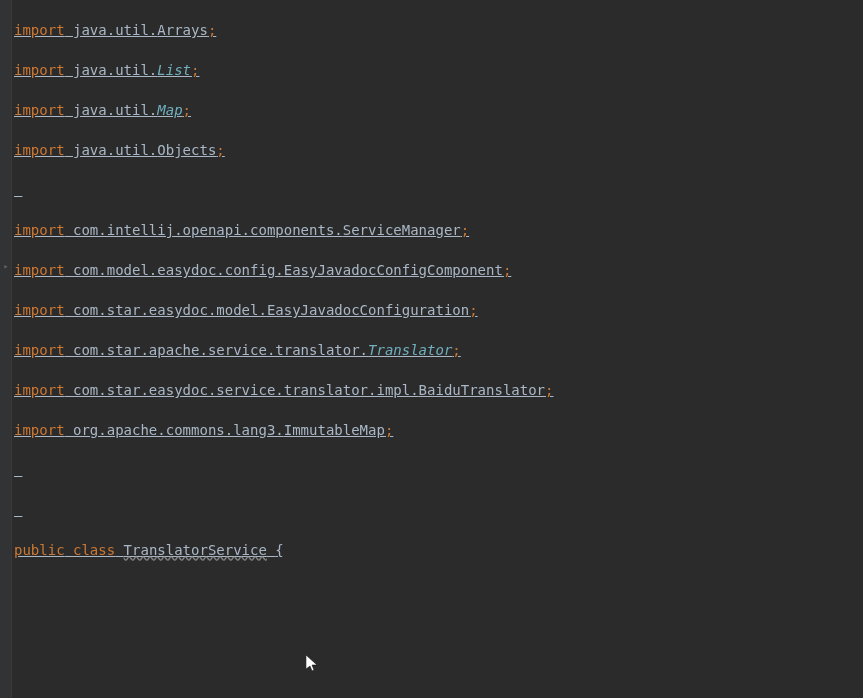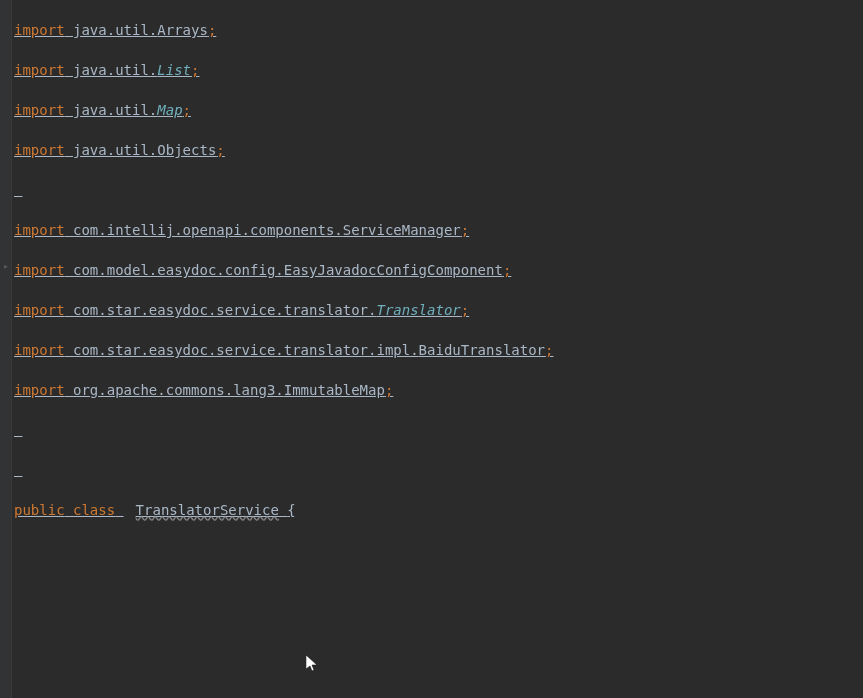--- a/index.html
+++ b/index.html
@@ -63,26 +63,27 @@
 </div>
 
 <div class="code-area">
 <div class="line"><span class="kw">import</span> <span class="pkg">java.util.</span><span class="cls">Arrays</span><span class="semi">;</span></div>
 <div class="line"><span class="kw">import</span> <span class="pkg">java.util.</span><span class="interface">List</span><span class="semi">;</span></div>
 <div class="line"><span class="kw">import</span> <span class="pkg">java.util.</span><span class="interface">Map</span><span class="semi">;</span></div>
 <div class="line"><span class="kw">import</span> <span class="pkg">java.util.</span><span class="cls">Objects</span><span class="semi">;</span></div>
 <div class="line"> </div>
 <div class="line"><span class="kw">import</span> <span class="pkg">com.intellij.openapi.components.</span><span class="cls">ServiceManager</span><span class="semi">;</span></div>
 <div class="line"><span class="kw">import</span> <span class="pkg">com.model.easydoc.config.</span><span class="cls">EasyJavadocConfigComponent</span><span class="semi">;</span></div>
-<div class="line"><span class="kw">import</span> <span class="pkg">com.star.easydoc.service.translator.</span><span class="interface">Translator</span><span class="semi">;</span></div>
+<div class="line"><span class="kw">import</span> <span class="pkg">com.star.easydoc.model.</span><span class="cls">EasyJavadocConfiguration</span><span class="semi">;</span></div>
+<div class="line"><span class="kw">import</span> <span class="pkg">com.star.apache.service.translator.</span><span class="interface">Translator</span><span class="semi">;</span></div>
 <div class="line"><span class="kw">import</span> <span class="pkg">com.star.easydoc.service.translator.impl.</span><span class="cls">BaiduTranslator</span><span class="semi">;</span></div>
 <div class="line"><span class="kw">import</span> <span class="pkg">org.apache.commons.lang3.</span><span class="cls">ImmutableMap</span><span class="semi">;</span></div>
 <div class="line"> </div>
 <div class="line"> </div>
-<div class="line"><span class="kw">public</span> <span class="kw">class</span> <span class="cls" style="text-decoration:underline wavy #808080;margin-left:12px;">TranslatorService</span> <span class="punct">{</span></div>
+<div class="line"><span class="kw">public</span> <span class="kw">class</span> <span class="cls" style="text-decoration:underline wavy #808080;">TranslatorService</span> <span class="punct">{</span></div>
 
 
 
 
 
 
 
 
 
 

